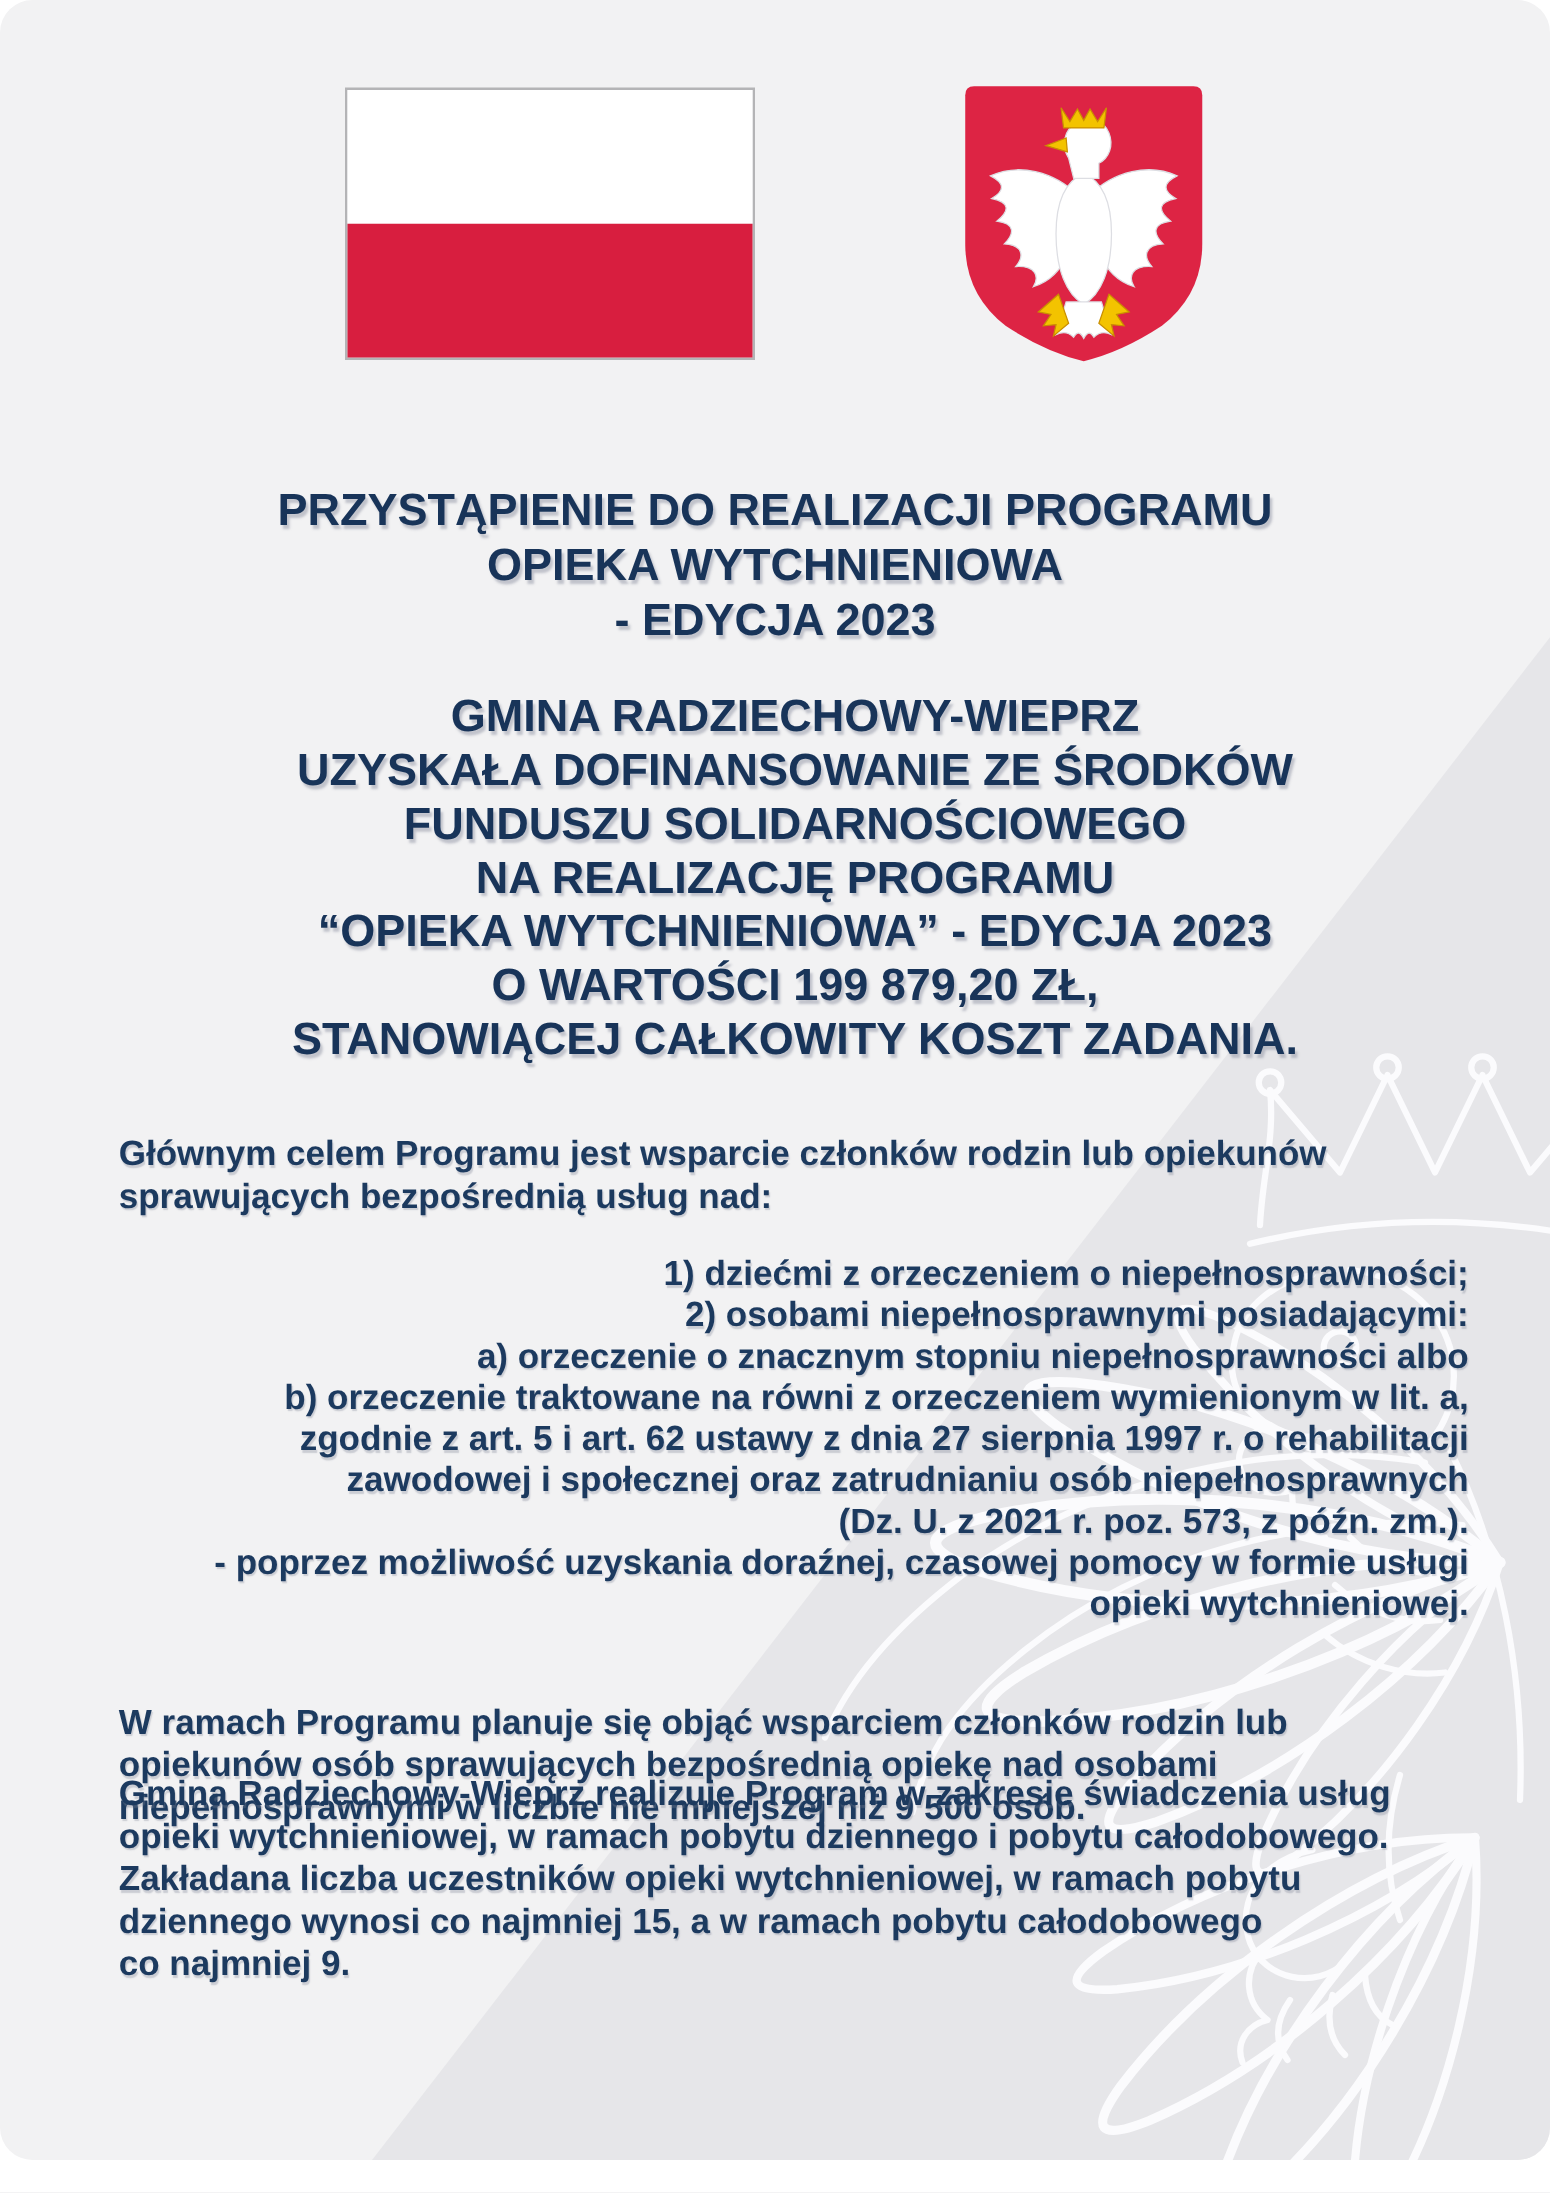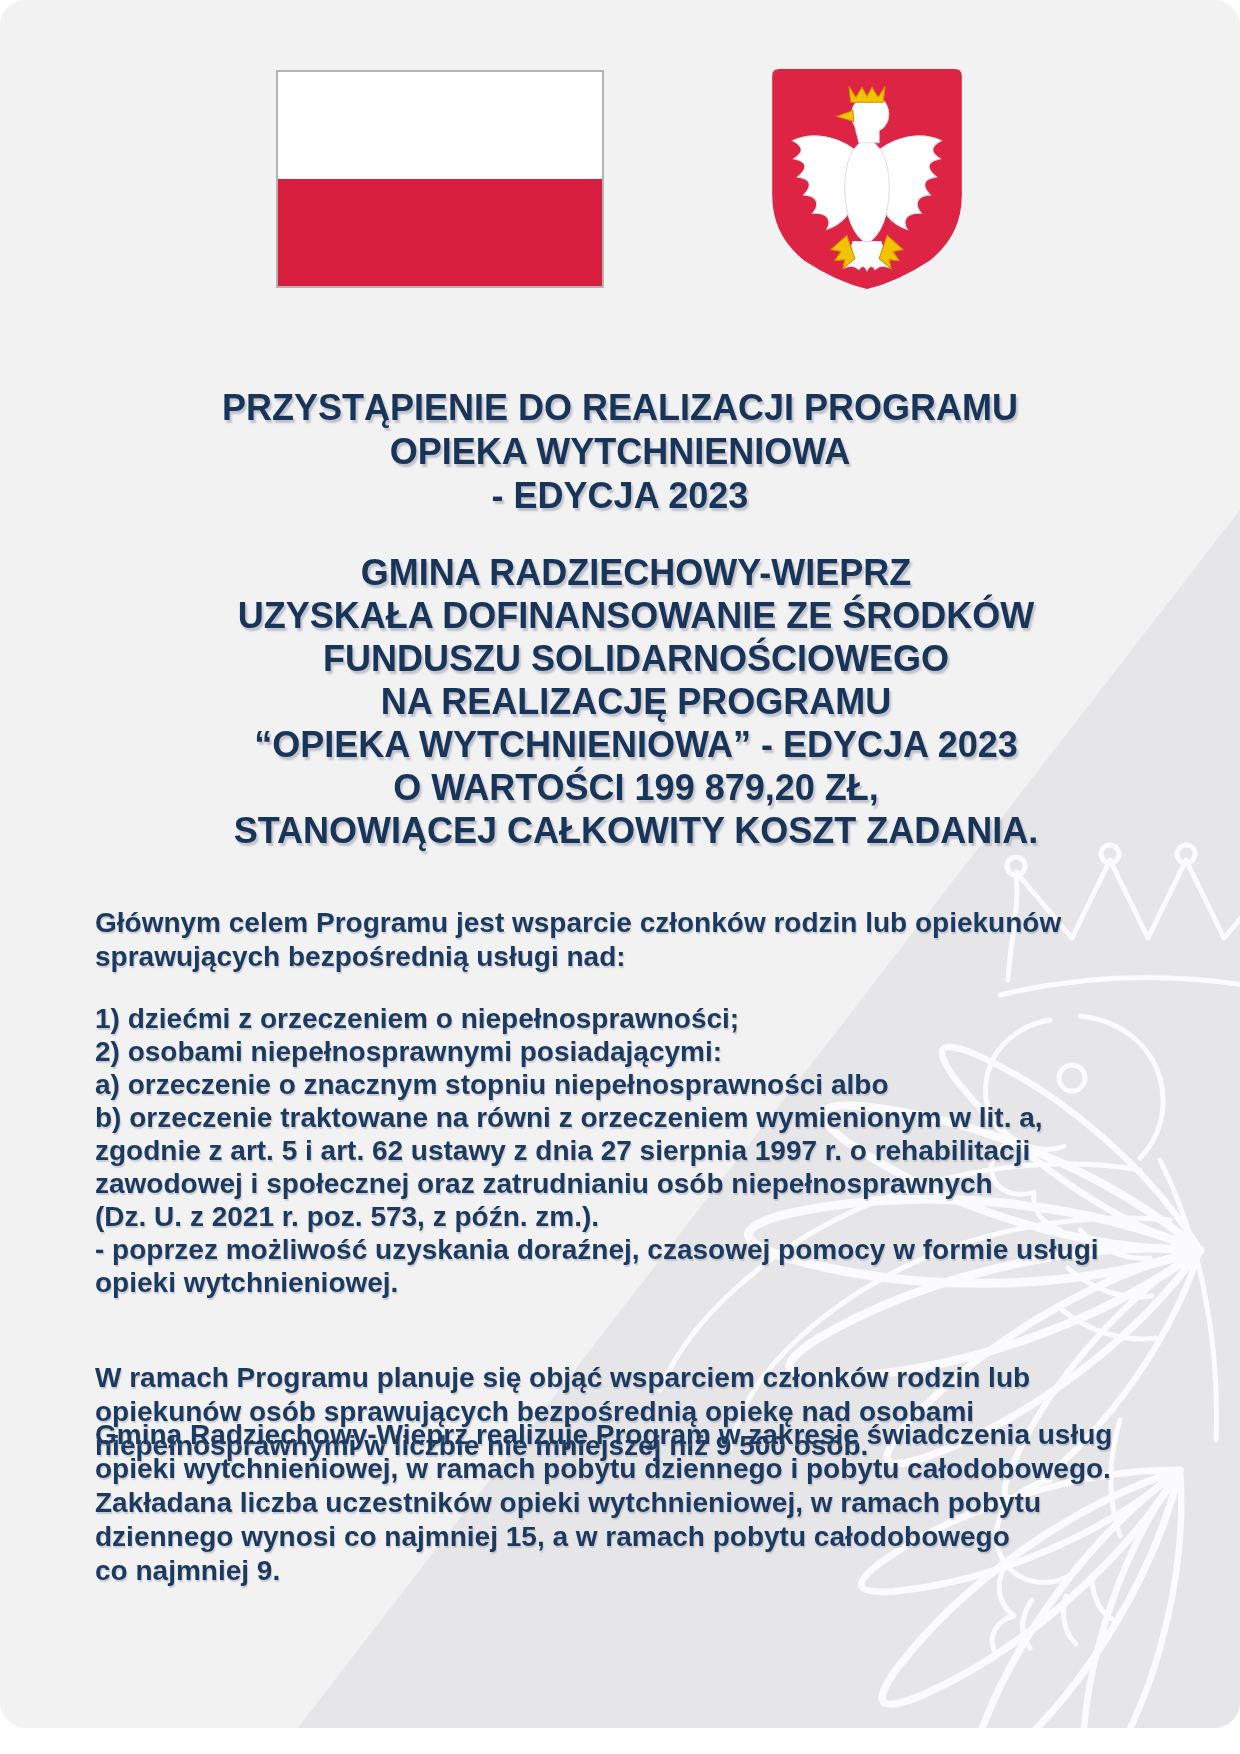--- a/index.html
+++ b/index.html
@@ -49,21 +49,21 @@
   .title2{top:551px;line-height:43px;margin-left:16px;}
   
   .body-block{
     position:absolute;left:95px;width:1080px;
     font-weight:bold;font-size:28px;line-height:34px;
     color:#1c3a5f;
     text-shadow:1px 2px 1px rgba(130,136,153,.35);
     white-space:pre-line;
   }
   .p1{top:906px;}
-  .p2{top:1002px;line-height:33px;}
+  .p2{top:1002px;line-height:33px;text-align:right;}
   .p3{top:1361px;}
   .p4{top:1418px;}
 </style>
 </head>
 <body>
 
 <div class="page">
 
   <svg class="watermark wm-gray" viewBox="0 0 780 940" aria-hidden="true">
     <defs>
@@ -182,21 +182,21 @@
 - EDYCJA 2023</div>
   <div class="title title2">GMINA RADZIECHOWY-WIEPRZ
 UZYSKAŁA DOFINANSOWANIE ZE ŚRODKÓW
 FUNDUSZU SOLIDARNOŚCIOWEGO
 NA REALIZACJĘ PROGRAMU
 “OPIEKA WYTCHNIENIOWA” - EDYCJA 2023
 O WARTOŚCI 199 879,20 ZŁ,
 STANOWIĄCEJ CAŁKOWITY KOSZT ZADANIA.</div>
 
   <div class="body-block p1">Głównym celem Programu jest wsparcie członków rodzin lub opiekunów
-sprawujących bezpośrednią usługi nad:</div>
+sprawujących bezpośrednią usług nad:</div>
   <div class="body-block p2">1) dziećmi z orzeczeniem o niepełnosprawności;
 2) osobami niepełnosprawnymi posiadającymi:
 a) orzeczenie o znacznym stopniu niepełnosprawności albo
 b) orzeczenie traktowane na równi z orzeczeniem wymienionym w lit. a,
 zgodnie z art. 5 i art. 62 ustawy z dnia 27 sierpnia 1997 r. o rehabilitacji
 zawodowej i społecznej oraz zatrudnianiu osób niepełnosprawnych
 (Dz. U. z 2021 r. poz. 573, z późn. zm.).
 - poprzez możliwość uzyskania doraźnej, czasowej pomocy w formie usługi
 opieki wytchnieniowej.</div>
   <div class="body-block p3">W ramach Programu planuje się objąć wsparciem członków rodzin lub

